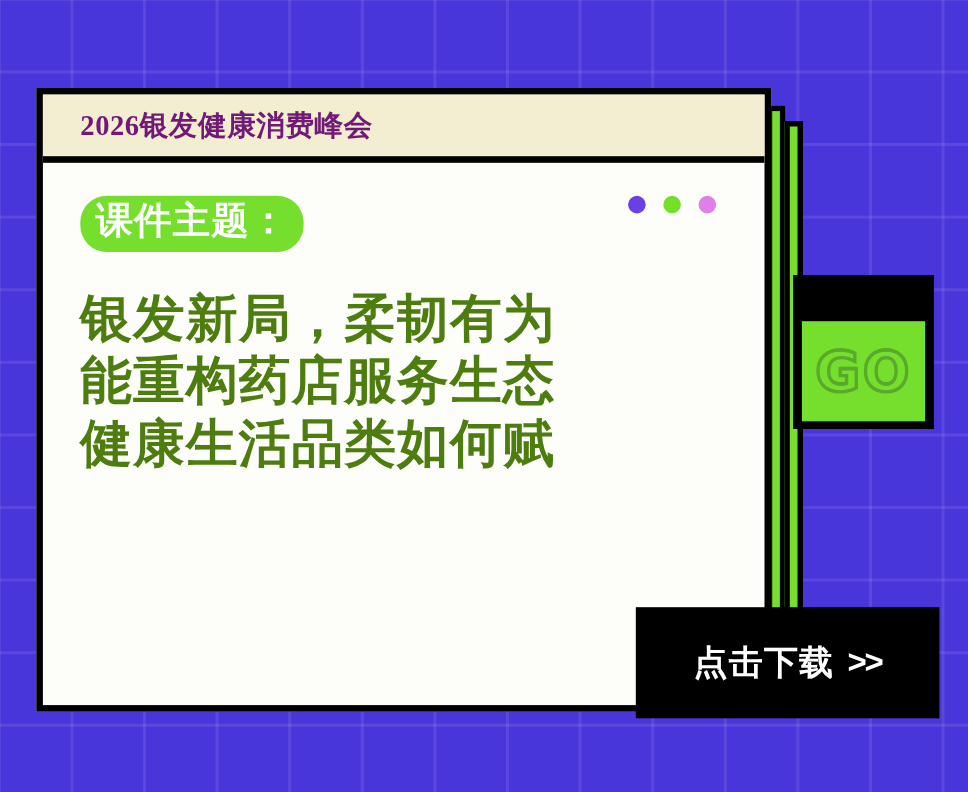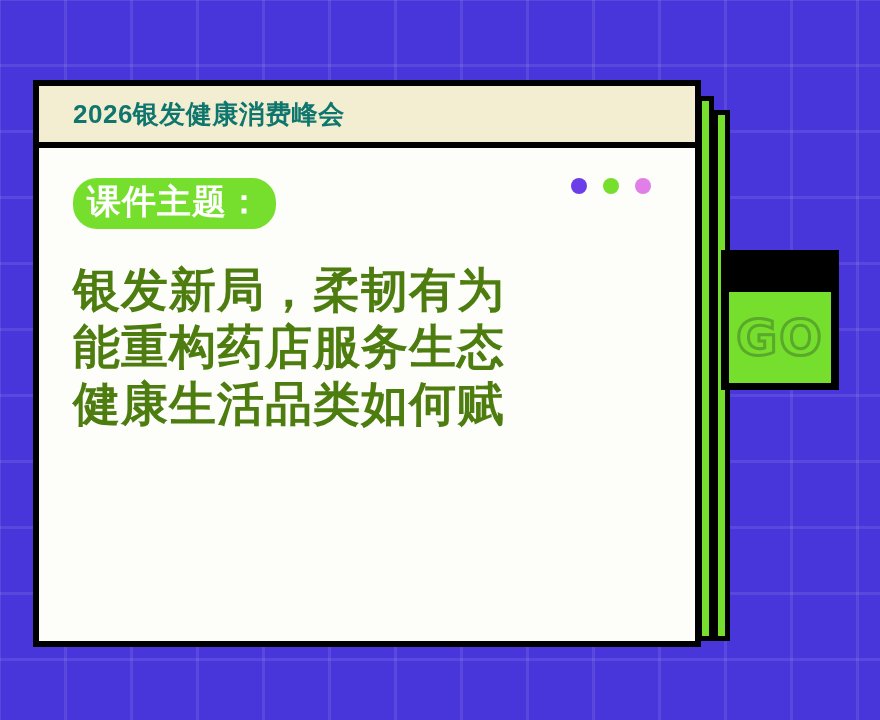--- a/index.html
+++ b/index.html
@@ -26,21 +26,21 @@
     background:#76df2d;
     border:5px solid #000;
     box-sizing:border-box;
     z-index:2;
   }
   #shadow-bar-1{left:697px;top:96px;width:17px;height:545px;}
   #shadow-bar-2{left:713px;top:110px;width:17px;height:531px;}
 
   
   #go-badge{
-    position:absolute;left:721px;top:250px;width:118px;height:140px;
+    position:absolute;left:721px;top:250px;width:128px;height:140px;
     background:#000;z-index:3;box-sizing:border-box;
   }
   #go-inner{
     position:absolute;left:8px;top:42px;right:8px;bottom:7px;
     background:#76df2d;
     display:flex;align-items:center;justify-content:center;
   }
   #go-text{
     font-size:50px;font-weight:700;letter-spacing:2px;
     color:#76df2d;
@@ -61,22 +61,22 @@
   }
   #card-header{
     background:#f3eed2;
     border-bottom:6px solid #000;
     height:62px;flex:0 0 62px;
     display:flex;align-items:center;
     padding-left:34px;
     box-sizing:border-box;
   }
   #card-header-title{
-    font-size:26px;font-weight:700;color:#0f766e;letter-spacing:0.5px;
-    font-family:Liberation Sans, sans-serif;
+    font-size:26px;font-weight:700;color:#701a75;letter-spacing:0.5px;
+    font-family:Liberation Serif, serif;
   }
 
   #card-body{
     flex:1 1 auto;position:relative;padding:30px 34px 0 34px;box-sizing:border-box;
   }
 
   #dots{
     position:absolute;right:44px;top:30px;display:flex;gap:16px;align-items:center;
   }
   .dot{width:16px;height:16px;border-radius:50%;display:block;}
@@ -172,14 +172,20 @@
         <span class="hl">银发新局，柔韧有为</span>
         <span class="hl">能重构药店服务生态</span>
         <span class="hl">健康生活品类如何赋</span>
       </div>
 
     </div>
 
 
   </div>
 
+  <div id="download-button">
+    <span id="download-button-label">
+      <span>点击下载</span>
+      <span id="download-chevrons">&gt;&gt;</span>
+    </span>
+  </div>
 
 </div>
 
 </body></html>

